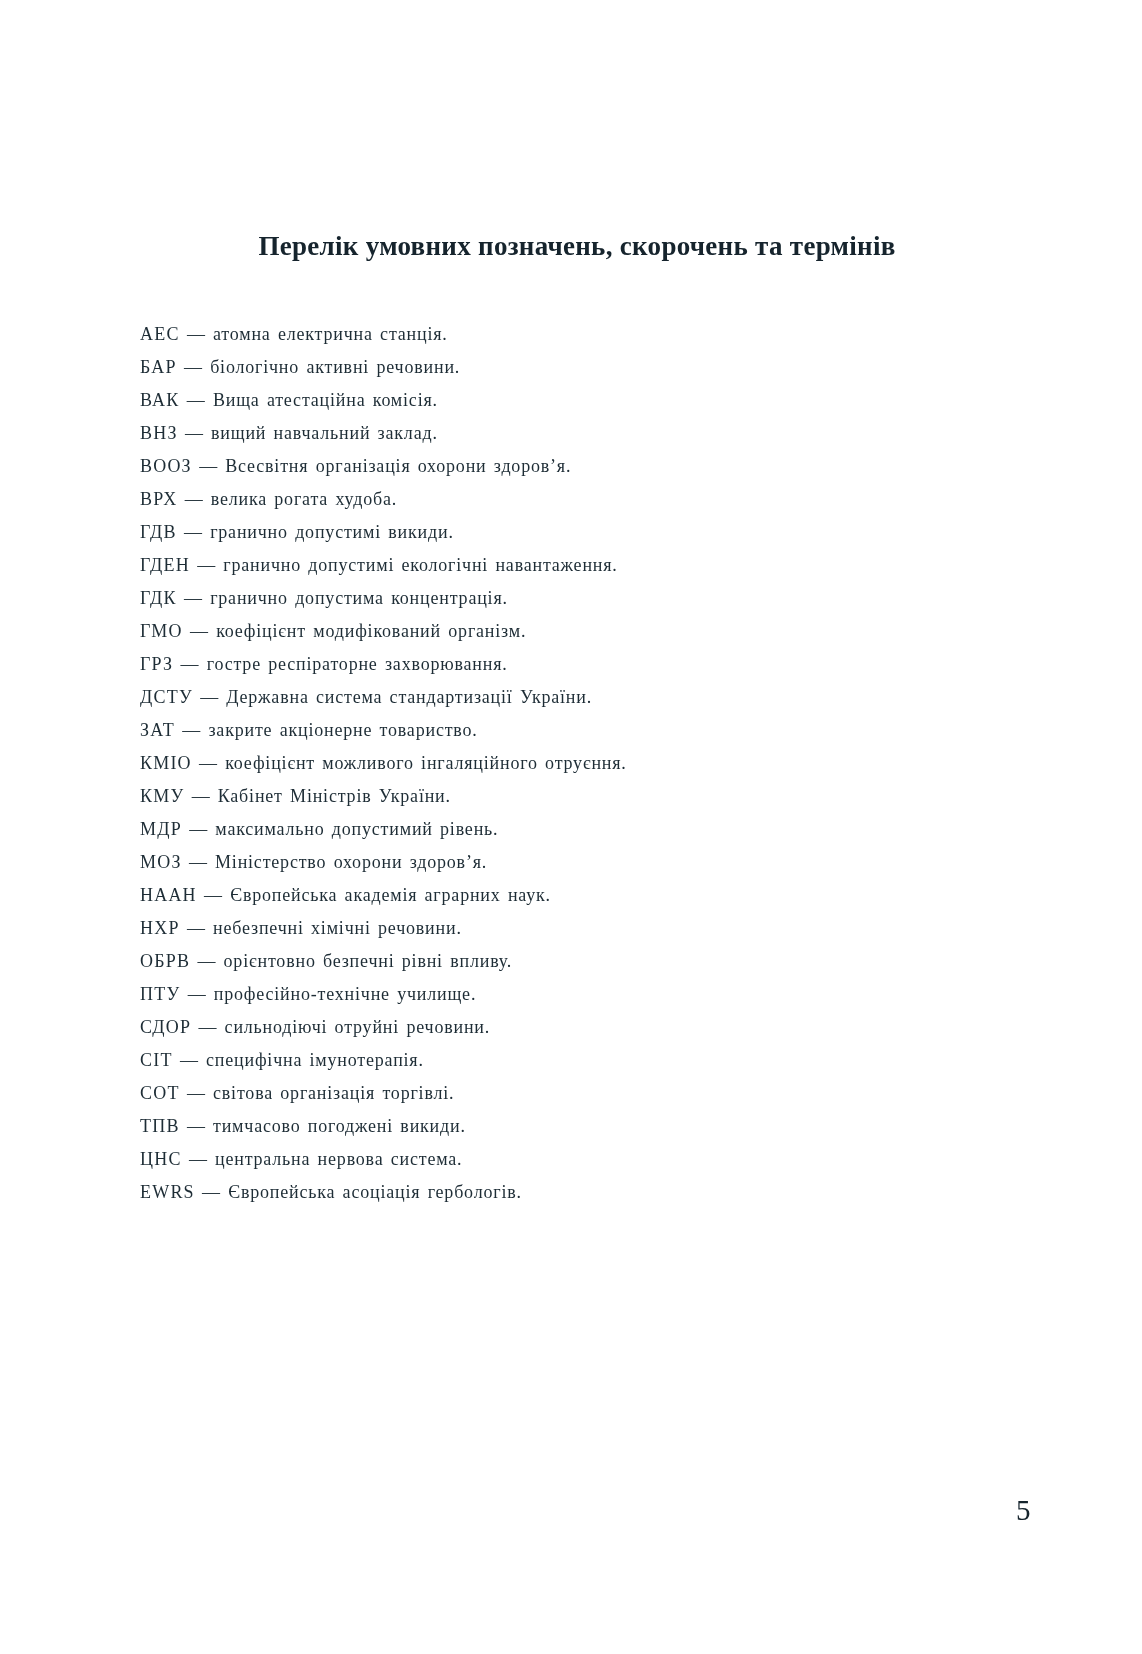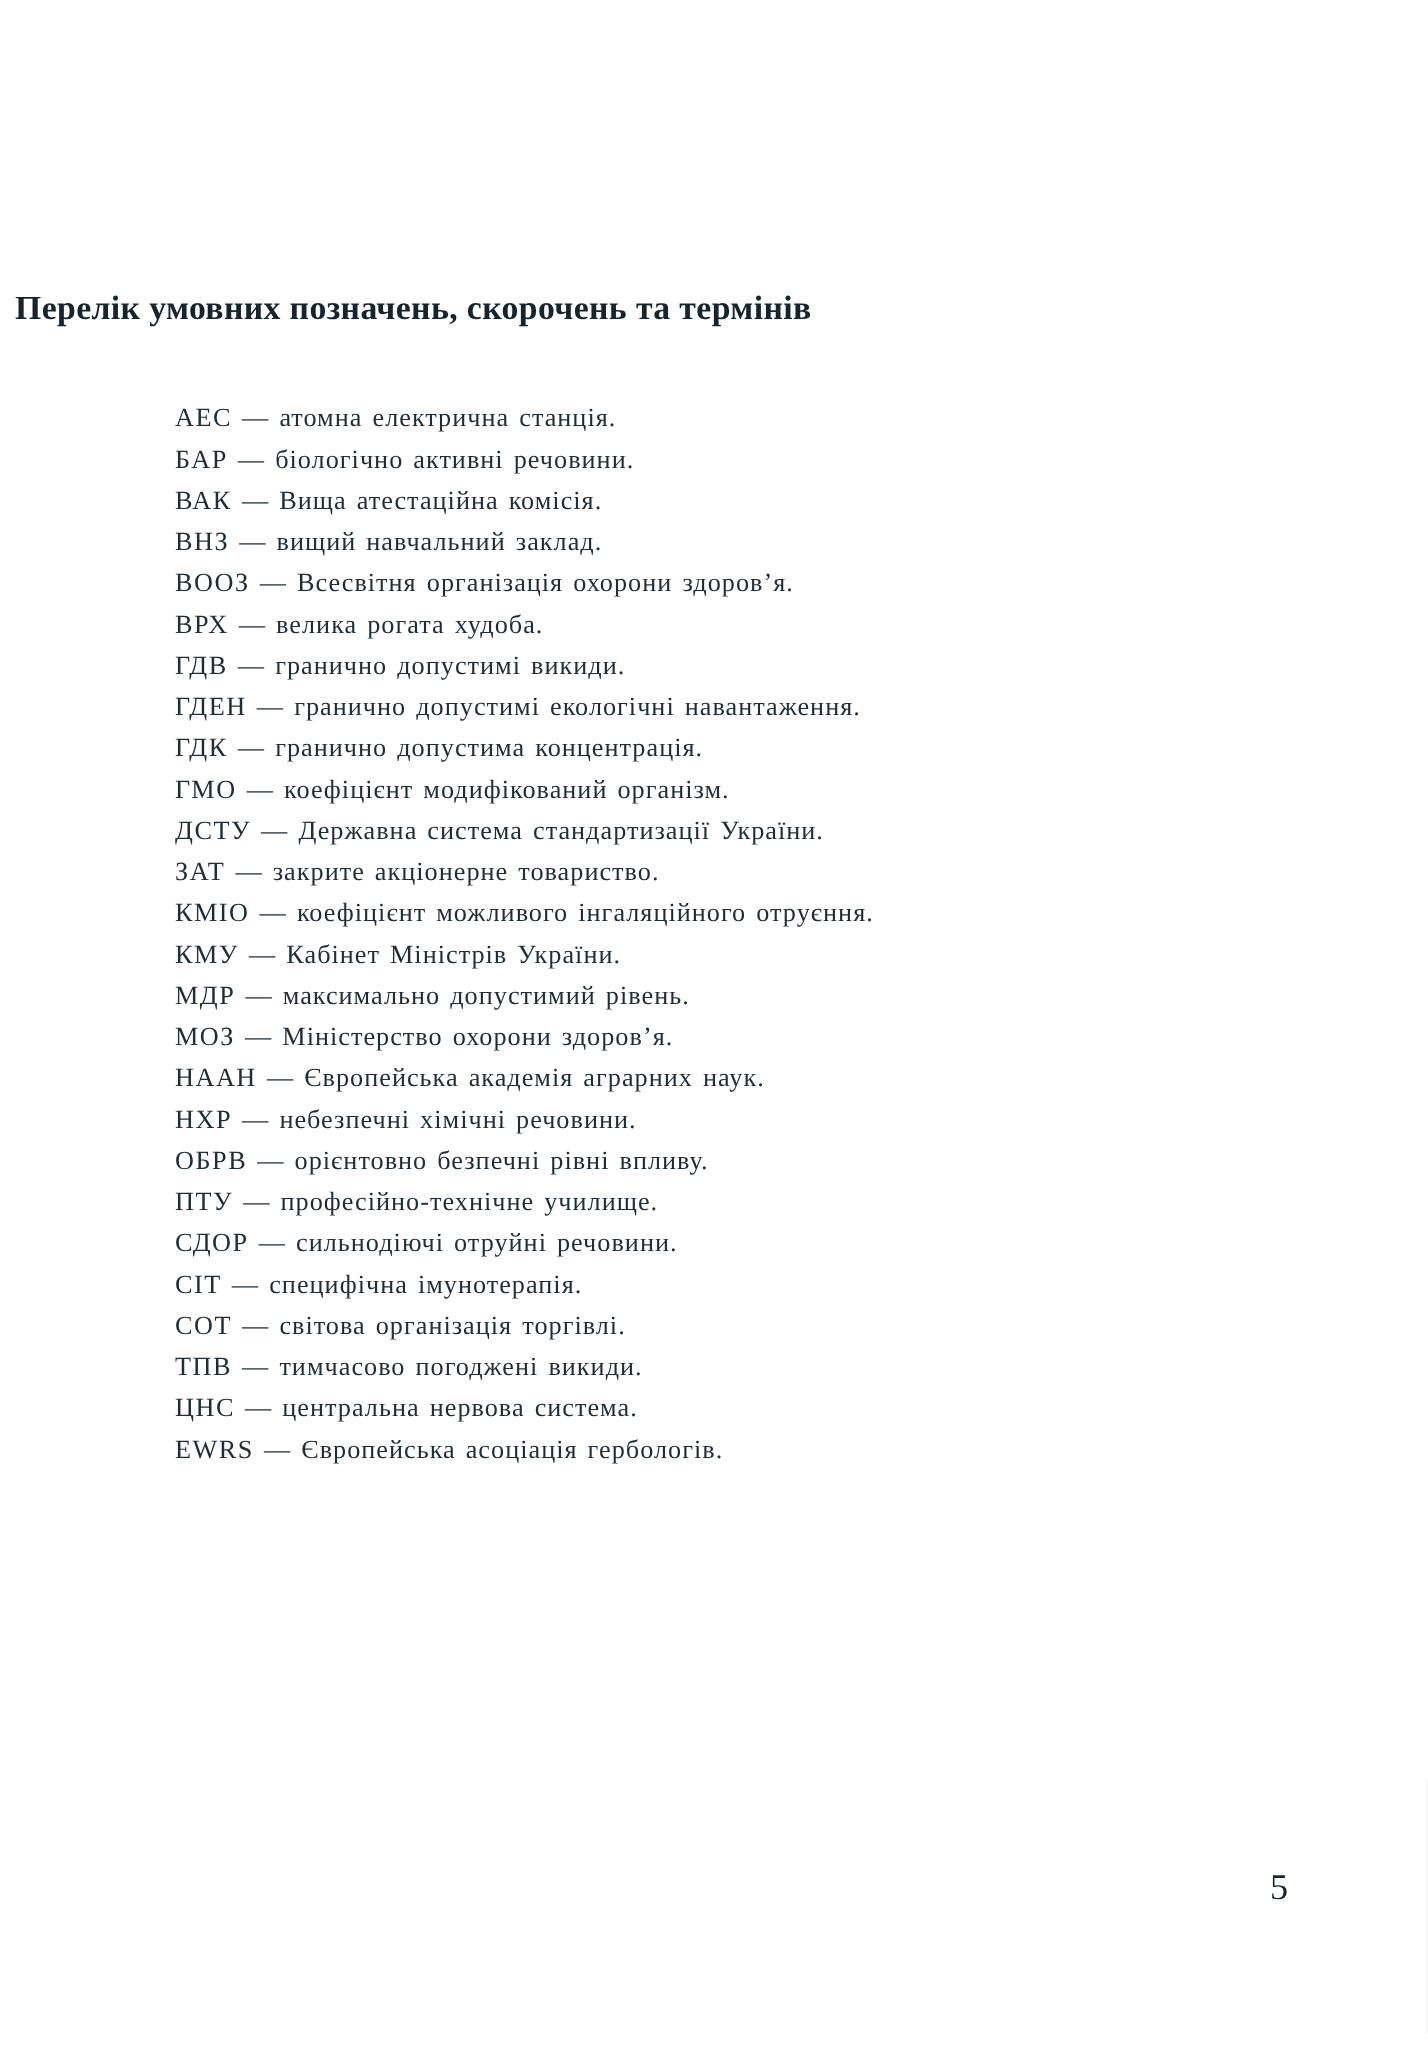--- a/index.html
+++ b/index.html
@@ -18,34 +18,35 @@
     overflow: hidden;
   }
   .title {
     position: absolute;
     top: 231px;
     left: 0;
     width: 1142px;
     margin: 0;
     padding: 0 0 0 12px;
     box-sizing: border-box;
+    text-align: center;
     font-size: 27px;
     font-weight: 700;
     letter-spacing: 0.3px;
     color: #16242d;
     white-space: nowrap;
   }
   .abbr-list {
     position: absolute;
     top: 318px;
     left: 140px;
     width: 860px;
   }
   .abbr-line {
-    font-size: 21px;
+    font-size: 18px;
     line-height: 33px;
     letter-spacing: 0.8px;
     word-spacing: 2px;
     white-space: nowrap;
   }
   .abbr-line .abbr {
     letter-spacing: 1.2px;
   }
   .page-number {
     position: absolute;
@@ -65,20 +66,21 @@
       <div class="abbr-line"><span class="abbr">АЕС</span><span class="dash"> — </span><span class="definition">атомна електрична станція.</span></div>
       <div class="abbr-line"><span class="abbr">БАР</span><span class="dash"> — </span><span class="definition">біологічно активні речовини.</span></div>
       <div class="abbr-line"><span class="abbr">ВАК</span><span class="dash"> — </span><span class="definition">Вища атестаційна комісія.</span></div>
       <div class="abbr-line"><span class="abbr">ВНЗ</span><span class="dash"> — </span><span class="definition">вищий навчальний заклад.</span></div>
       <div class="abbr-line"><span class="abbr">ВООЗ</span><span class="dash"> — </span><span class="definition">Всесвітня організація охорони здоров’я.</span></div>
       <div class="abbr-line"><span class="abbr">ВРХ</span><span class="dash"> — </span><span class="definition">велика рогата худоба.</span></div>
       <div class="abbr-line"><span class="abbr">ГДВ</span><span class="dash"> — </span><span class="definition">гранично допустимі викиди.</span></div>
       <div class="abbr-line"><span class="abbr">ГДЕН</span><span class="dash"> — </span><span class="definition">гранично допустимі екологічні навантаження.</span></div>
       <div class="abbr-line"><span class="abbr">ГДК</span><span class="dash"> — </span><span class="definition">гранично допустима концентрація.</span></div>
       <div class="abbr-line"><span class="abbr">ГМО</span><span class="dash"> — </span><span class="definition">коефіцієнт модифікований організм.</span></div>
+      <div class="abbr-line"><span class="abbr">ГРЗ</span><span class="dash"> — </span><span class="definition">гостре респіраторне захворювання.</span></div>
       <div class="abbr-line"><span class="abbr">ДСТУ</span><span class="dash"> — </span><span class="definition">Державна система стандартизації України.</span></div>
       <div class="abbr-line"><span class="abbr">ЗАТ</span><span class="dash"> — </span><span class="definition">закрите акціонерне товариство.</span></div>
       <div class="abbr-line"><span class="abbr">КМІО</span><span class="dash"> — </span><span class="definition">коефіцієнт можливого інгаляційного отруєння.</span></div>
       <div class="abbr-line"><span class="abbr">КМУ</span><span class="dash"> — </span><span class="definition">Кабінет Міністрів України.</span></div>
       <div class="abbr-line"><span class="abbr">МДР</span><span class="dash"> — </span><span class="definition">максимально допустимий рівень.</span></div>
       <div class="abbr-line"><span class="abbr">МОЗ</span><span class="dash"> — </span><span class="definition">Міністерство охорони здоров’я.</span></div>
       <div class="abbr-line"><span class="abbr">НААН</span><span class="dash"> — </span><span class="definition">Європейська академія аграрних наук.</span></div>
       <div class="abbr-line"><span class="abbr">НХР</span><span class="dash"> — </span><span class="definition">небезпечні хімічні речовини.</span></div>
       <div class="abbr-line"><span class="abbr">ОБРВ</span><span class="dash"> — </span><span class="definition">орієнтовно безпечні рівні впливу.</span></div>
       <div class="abbr-line"><span class="abbr">ПТУ</span><span class="dash"> — </span><span class="definition">професійно-технічне училище.</span></div>

